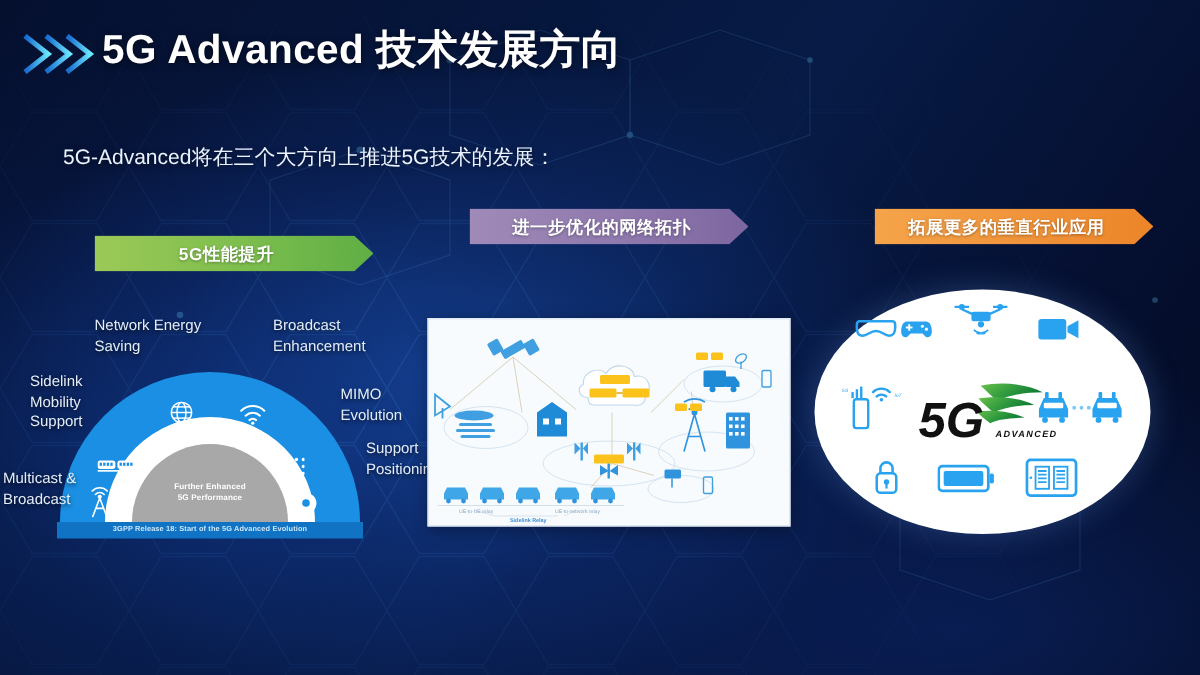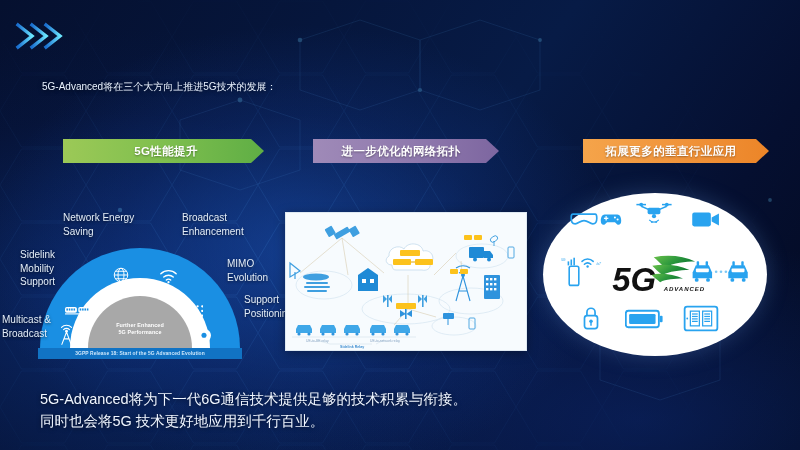--- a/index.html
+++ b/index.html
@@ -21,34 +21,34 @@
   .hexlayer2{position:absolute;inset:0;opacity:.30;}
 
   
   .chevrons{position:absolute;left:12px;top:16px;width:58px;height:40px;}
   .title{
     position:absolute;left:68px;top:15px;
     font-size:27px;font-weight:bold;color:#ffffff;letter-spacing:.3px;
     white-space:nowrap;text-shadow:0 1px 5px rgba(0,0,0,.5);
   }
   .subtitle{
-    position:absolute;left:42px;top:80px;
-    font-size:10px;color:#eaf3ff;white-space:nowrap;
+    position:absolute;left:42px;top:96px;
+    font-size:14px;color:#eaf3ff;white-space:nowrap;
     text-shadow:0 1px 4px rgba(0,0,0,.55);
   }
 
   
   .banner{
     position:absolute;height:24px;display:flex;align-items:center;
     justify-content:center;color:#fff;font-size:11.5px;font-weight:bold;
     letter-spacing:.4px;white-space:nowrap;
     clip-path:polygon(0 0, calc(100% - 13px) 0, 100% 50%, calc(100% - 13px) 100%, 0 100%);
     padding-right:10px;text-shadow:0 1px 2px rgba(0,0,0,.35);
   }
-  #banner-green{left:63px;top:139px;width:176px;background:linear-gradient(90deg,#9cc957 0%,#7fbf4e 50%,#5fae45 100%);padding-left:15px;}
+  #banner-green{left:63px;top:157px;width:176px;background:linear-gradient(90deg,#9cc957 0%,#7fbf4e 50%,#5fae45 100%);}
   #banner-purple{left:313px;top:139px;width:176px;background:linear-gradient(90deg,#9f8ab8 0%,#8f79ad 55%,#7d66a0 100%);}
   #banner-orange{left:583px;top:139px;width:176px;background:linear-gradient(90deg,#f5a44a 0%,#f0933a 55%,#ec8528 100%);justify-content:center;}
 
   
   #left-diagram{position:absolute;left:40px;top:248px;width:200px;height:110px;}
   .semi-outer{
     position:absolute;left:0;top:0;width:200px;height:100px;
     background:#1a8fe3;border-radius:100px 100px 0 0;
   }
   .semi-mid{
@@ -145,20 +145,21 @@
           <stop offset="100%" stop-color="#6be6ff"></stop>
       </linearGradient>
     </defs>
     <g stroke="url(#chg)" stroke-width="3.4" fill="none" stroke-linecap="square">
       <polyline points="6,9 20,20 6,31"></polyline>
       <polyline points="20,9 34,20 20,31"></polyline>
       <polyline points="34,9 48,20 34,31"></polyline>
     </g>
   </svg>
 
+  <div class="title">5G Advanced 技术发展方向</div>
   <div class="subtitle">5G-Advanced将在三个大方向上推进5G技术的发展：</div>
 
   <div class="banner" id="banner-green">
     <span>5G性能提升</span>
   </div>
   <div class="banner" id="banner-purple">
     <span>进一步优化的网络拓扑</span>
   </div>
   <div class="banner" id="banner-orange">
     <span>拓展更多的垂直行业应用</span>
@@ -561,16 +562,14 @@
       <g fill="url(#swoosh)">
         <path d="M64 8 C84 4 106 6 122 14 C108 14 92 16 80 22 C74 18 69 12 64 8 Z"></path>
         <path d="M62 20 C80 17 100 19 114 26 C100 26 86 28 76 33 C71 29 66 24 62 20 Z"></path>
         <path d="M60 32 C76 30 93 32 105 38 C93 38 81 39 73 43 C68 39 64 36 60 32 Z"></path>
       </g>
       <text x="6" y="56" font-family="Liberation Sans, sans-serif" font-size="46" font-weight="bold" fill="#111111">5G</text>
       <text x="78" y="56" font-family="Liberation Sans, sans-serif" font-size="8.5" font-weight="bold" fill="#111111" letter-spacing="1.3">ADVANCED</text>
     </svg>
   </div>
 
-  <div class="bottom-text">5G-Advanced将为下一代6G通信技术提供足够的技术积累与衔接。
-同时也会将5G 技术更好地应用到千行百业。</div>
 
 </div>
 
 </body></html>

